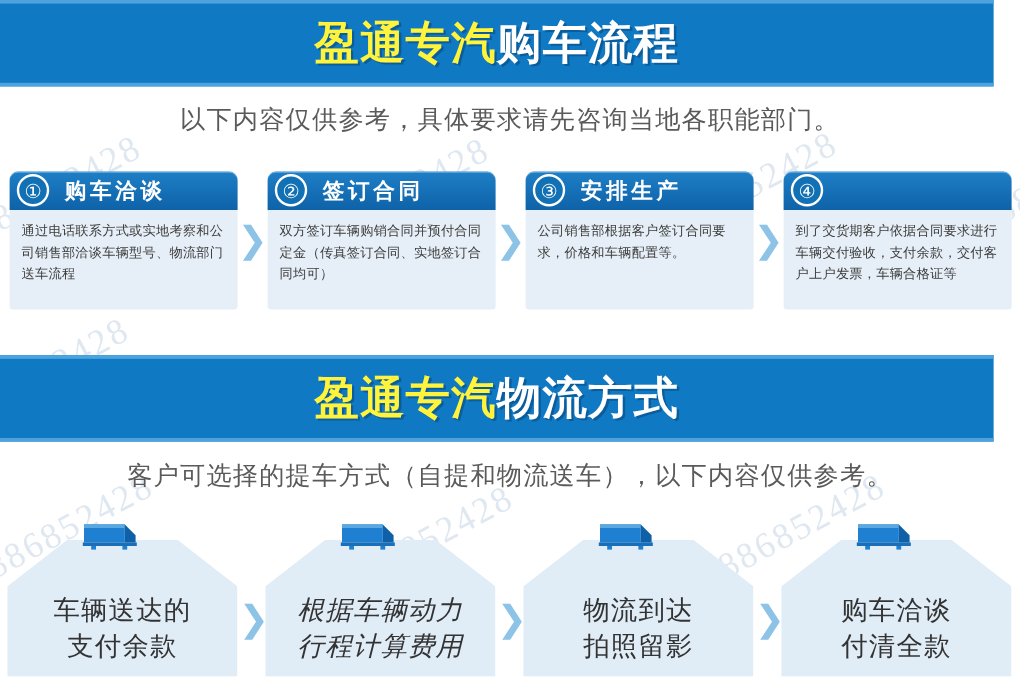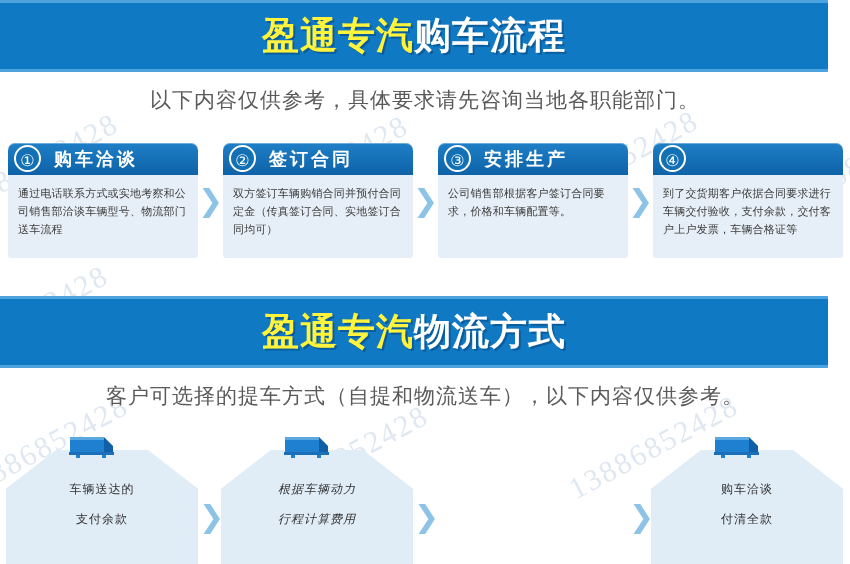--- a/index.html
+++ b/index.html
@@ -199,25 +199,25 @@
     top: 16px;
     left: 0;
     width: 192px;
     height: 114px;
     background: #e0edf7;
     -webkit-clip-path: polygon(0% 34%, 26% 0%, 74% 0%, 100% 34%, 100% 100%, 0% 100%);
     clip-path: polygon(0% 34%, 26% 0%, 74% 0%, 100% 34%, 100% 100%, 0% 100%);
   }
   .logi-text {
     position: absolute;
-    top: 40px;
+    top: 60px;
     left: 0;
     width: 192px;
     text-align: center;
-    font-size: 12px;
+    font-size: 22px;
     line-height: 30px;
     color: #333333;
     font-weight: 500;
     letter-spacing: 1px;
     z-index: 4;
   }
   .chev-b {
     position: absolute;
     top: 68px;
     width: 20px; height: 30px;
@@ -339,20 +339,35 @@
     </svg>
     <div class="logi-shape"></div>
     <div class="logi-text">
       <div>根据车辆动力</div>
       <div>行程计算费用</div>
     </div>
   </div>
 
   <div class="chev-b a1">❯</div>
 
+  <div class="logi-card c2">
+    <svg class="truck" viewBox="0 0 56 26">
+      <rect x="4" y="3" width="34" height="15" fill="#1f7fd0"></rect>
+      <rect x="4" y="3" width="34" height="3" fill="#5aa8e0"></rect>
+      <path d="M38 3 L47 12 L47 18 L38 18 Z" fill="#1060a8"></path>
+      <rect x="3" y="18" width="45" height="3" fill="#1a6fb8"></rect>
+      <rect x="10" y="21" width="4" height="3" fill="#1f7fd0"></rect>
+      <rect x="36" y="21" width="4" height="3" fill="#1f7fd0"></rect>
+    </svg>
+    <div class="logi-shape"></div>
+    <div class="logi-text">
+      <div>物流到达</div>
+      <div>拍照留影</div>
+    </div>
+  </div>
 
   <div class="chev-b a2">❯</div>
 
   <div class="logi-card c3">
     <svg class="truck" viewBox="0 0 56 26">
       <rect x="4" y="3" width="34" height="15" fill="#1f7fd0"></rect>
       <rect x="4" y="3" width="34" height="3" fill="#5aa8e0"></rect>
       <path d="M38 3 L47 12 L47 18 L38 18 Z" fill="#1060a8"></path>
       <rect x="3" y="18" width="45" height="3" fill="#1a6fb8"></rect>
       <rect x="10" y="21" width="4" height="3" fill="#1f7fd0"></rect>

